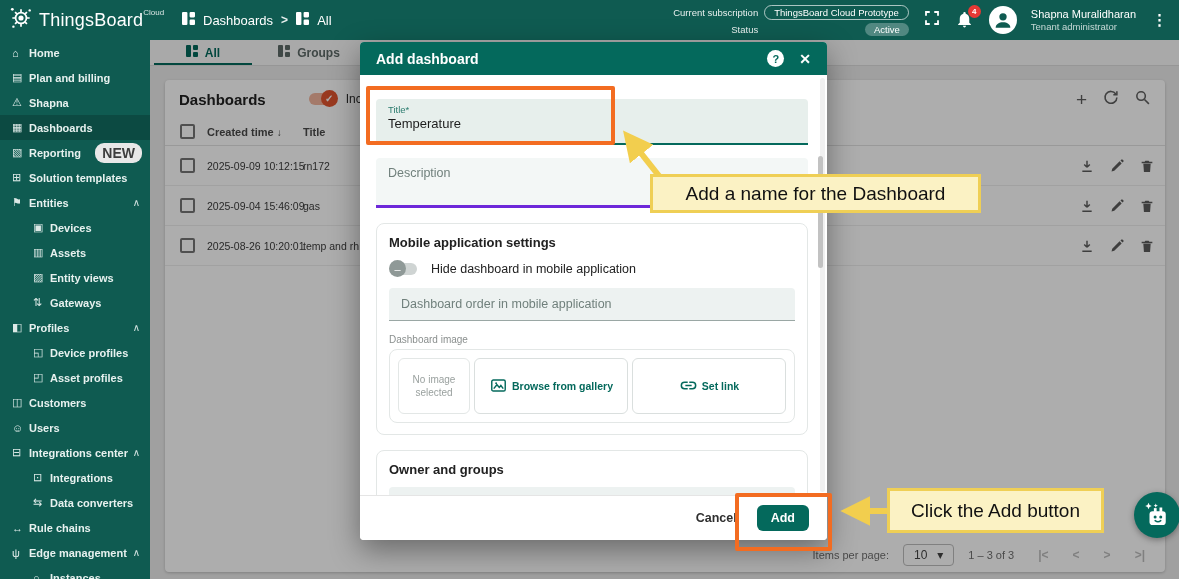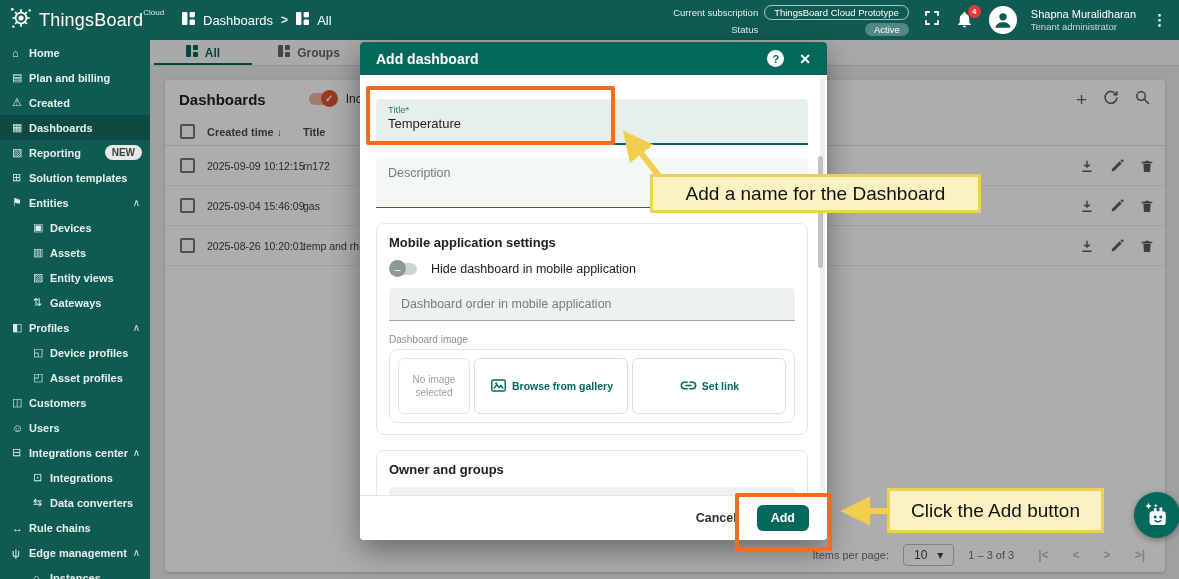--- a/index.html
+++ b/index.html
@@ -32,21 +32,21 @@
   .user-role{font-size:9.5px;opacity:.75;}
   .dots{font-size:15px;font-weight:700;padding:0 2px;}
 
   
   #sidebar{position:absolute;left:0;top:40px;width:150px;height:539px;background:var(--teal,#0F5B51);z-index:2;overflow:hidden;}
   .side-item{display:flex;align-items:center;height:25px;padding-left:12px;color:#E7F1EF;cursor:pointer;}
   .side-item.sub{padding-left:33px;}
   .side-item.active{background:rgba(0,0,0,.18);}
   .s-icon{width:17px;font-size:11px;text-align:left;flex:none;opacity:.95;}
   .s-label{font-size:11px;font-weight:600;white-space:nowrap;}
-  .s-badge{margin-left:auto;margin-right:8px;background:#E8E8E8;color:#3d3d3d;font-size:10px;font-weight:700;
+  .s-badge{margin-left:auto;margin-right:8px;background:#E8E8E8;color:#3d3d3d;font-size:14px;font-weight:700;
       padding:2px 7px;border-radius:9px;}
   .s-caret{margin-left:auto;margin-right:10px;font-size:10px;opacity:.9;}
 
   
   #content{position:absolute;left:150px;top:40px;right:0;bottom:0;background:#ECECEC;z-index:1;}
   #tabbar{position:absolute;left:0;top:0;right:0;height:26px;background:#FAFAFA;border-bottom:1px solid #DDD;display:flex;}
   .tab{display:flex;align-items:center;justify-content:center;gap:7px;width:106px;font-size:12px;font-weight:700;
        color:#5E6A68;position:relative;}
   .tab.active{color:var(--accent,#04695C);}
   .tab.active::after{content:"";position:absolute;left:4px;right:4px;bottom:0;height:2px;background:var(--accent,#04695C);}
@@ -83,21 +83,21 @@
   .m-title{font-size:14px;font-weight:700;}
   .help-ic{margin-left:auto;width:17px;height:17px;border-radius:50%;background:#fff;color:var(--modal-teal,#04695C);
      font-size:11px;font-weight:700;display:flex;align-items:center;justify-content:center;}
   .close-ic{margin-left:15px;font-size:14px;font-weight:700;}
   .m-body{position:absolute;left:0;top:33px;right:0;bottom:45px;padding:24px 16px 0 16px;overflow:hidden;}
   .fld{border-radius:4px 4px 0 0;padding:5px 12px;position:relative;}
   .fld .lbl{font-size:9.5px;}
   .fld .val{font-size:13px;color:#1d1d1d;margin-top:1px;}
   .fld-title{background:#E7EFEC;border-bottom:2px solid var(--accent,#04695C);height:46px;width:432px;}
   .fld-title .lbl{color:#2b7b6e;}
-  .fld-desc{background:#F3F7F6;border-bottom:1px solid #6d28d9;height:50px;margin-top:13px;width:432px;}
+  .fld-desc{background:#F3F7F6;border-bottom:3px solid #6d28d9;height:50px;margin-top:13px;width:432px;}
   .fld-desc .lbl{font-size:12.5px;color:#70807C;margin-top:3px;}
   .m-card{border:1px solid #E3E7E6;border-radius:8px;padding:11px 12px;margin-top:15px;width:432px;}
   .m-card h4{margin:0;font-size:13px;font-weight:700;color:#212121;}
   .tog-row{display:flex;align-items:center;margin-top:12px;}
   .tog{position:relative;width:26px;height:12px;border-radius:7px;background:#CFD4D3;flex:none;margin-left:2px;}
   .tog-knob{position:absolute;left:-2px;top:-3px;width:17px;height:17px;border-radius:50%;background:#8F9997;color:#fff;
      font-size:11px;display:flex;align-items:center;justify-content:center;}
   .tog-label{margin-left:14px;font-size:12.5px;color:#212121;text-align:center;}
   .fld-order{background:#EDF2F1;border-bottom:1px solid #9AA7A4;height:33px;margin-top:12px;border-radius:4px 4px 0 0;
      display:flex;align-items:center;padding:0 12px;font-size:12.5px;color:#70807C;}
@@ -209,21 +209,21 @@
     <span class="s-label">Home</span>
 
   </div>
   <div class="side-item">
     <span class="s-icon">▤</span>
     <span class="s-label">Plan and billing</span>
 
   </div>
   <div class="side-item">
     <span class="s-icon">⚠</span>
-    <span class="s-label">Created</span>
+    <span class="s-label">Shapna</span>
 
   </div>
   <div class="side-item active">
     <span class="s-icon">▦</span>
     <span class="s-label">Dashboards</span>
 
   </div>
   <div class="side-item">
     <span class="s-icon">▧</span>
     <span class="s-label">Reporting</span>

